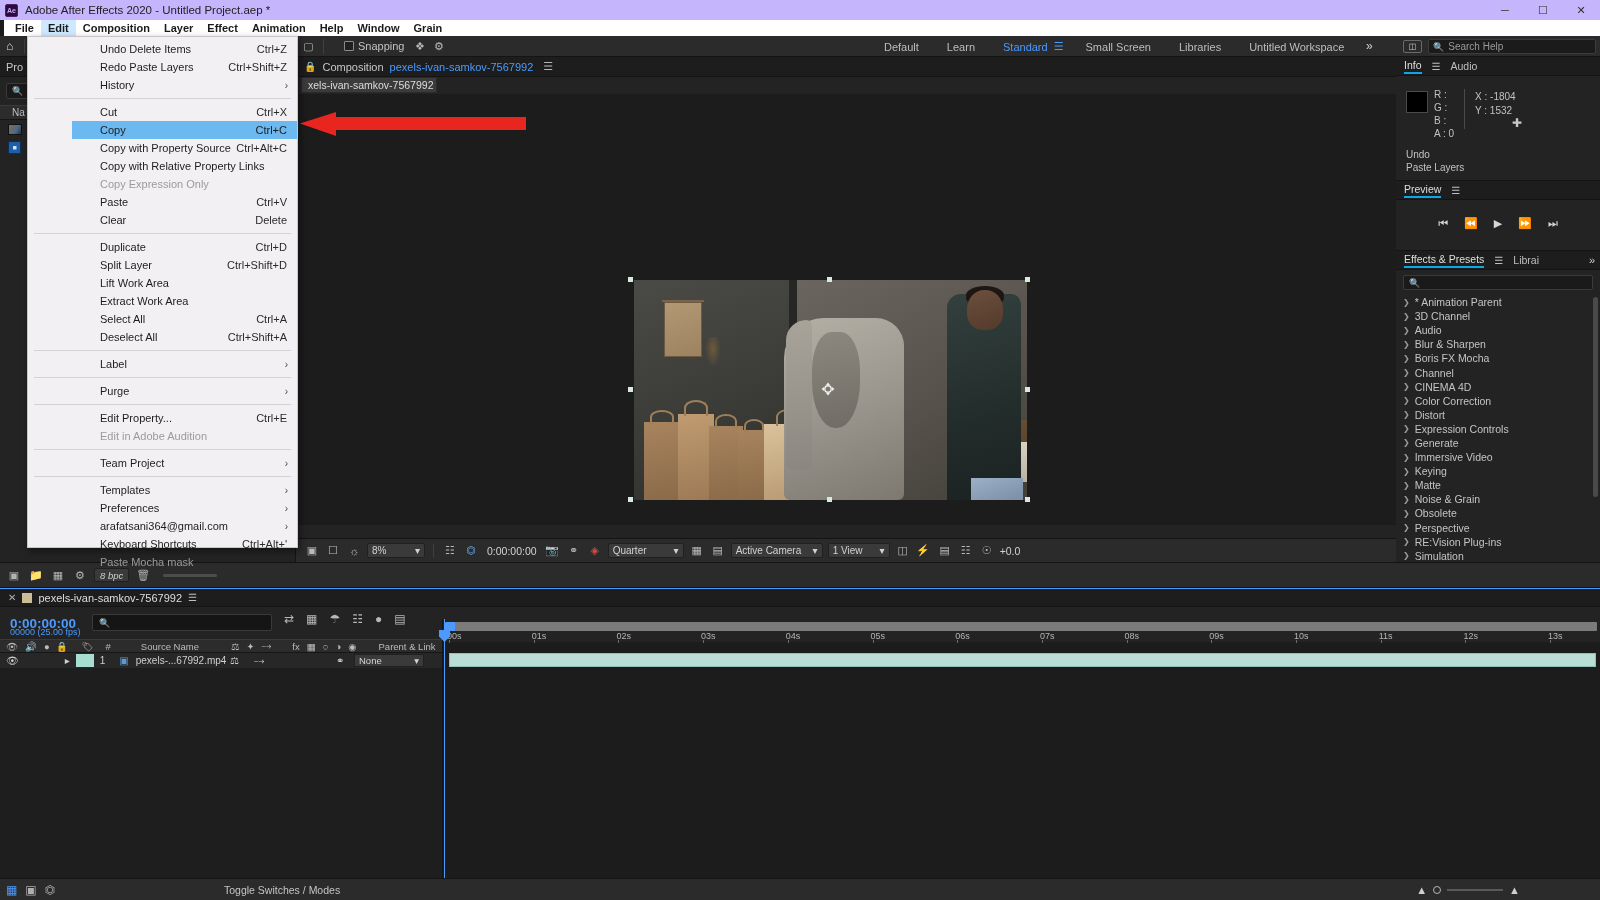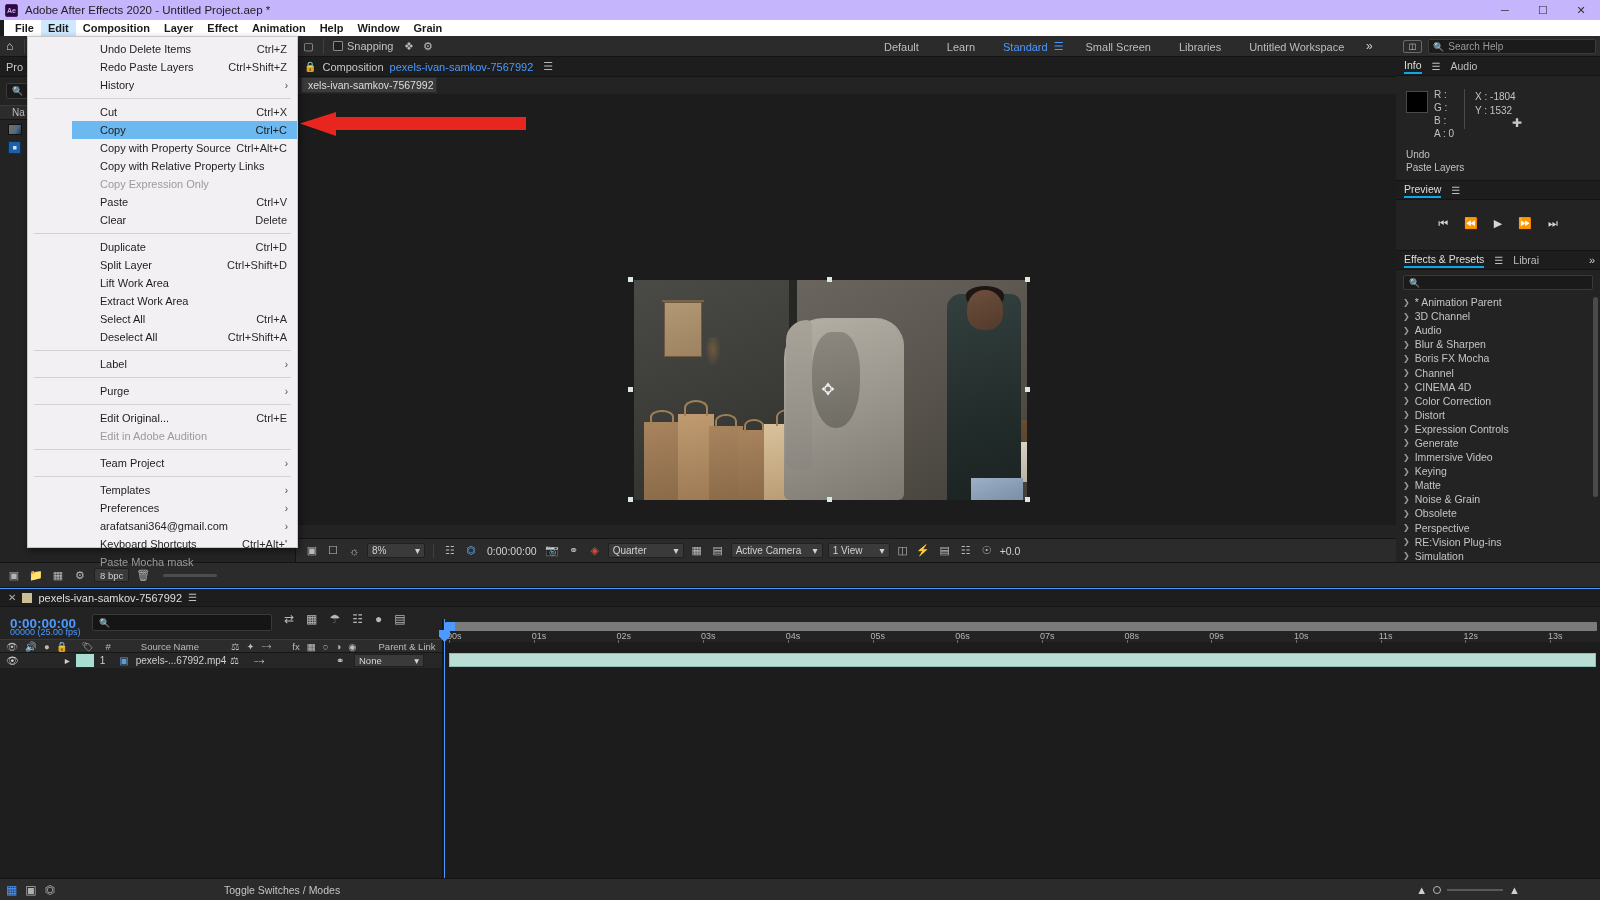--- a/index.html
+++ b/index.html
@@ -53,21 +53,21 @@
     background: #2b2b2b; border-bottom: 1px solid #141414;
     display: flex; align-items: center;
   }
   .tb-group { display: flex; align-items: center; height: 21px; }
   .tb-icon {
     width: 19px; height: 19px; display: flex; align-items: center; justify-content: center;
     color: #b8b8b8; font-size: 11px;
   }
   .tb-icon.home { color: #d8d8d8; font-size: 12px; }
   .tb-sep { width: 1px; height: 15px; background: #404040; margin: 0 5px; }
-  .tb-snap { display: flex; align-items: center; gap: 4px; margin-left: 4px; color: #c2c2c2; font-size: 11px; }
+  .tb-snap { display: flex; align-items: center; gap: 4px; margin-left: 15px; color: #c2c2c2; font-size: 11px; }
   .tb-check {
     width: 10px; height: 10px; border: 1px solid #8a8a8a; background: #1f1f1f; border-radius: 1px;
   }
   .ws-tabs {
     position: absolute; left: 870px; top: 0; height: 21px; display: flex; align-items: center;
   }
   .ws-tab { padding: 0 14px; color: #bdbdbd; font-size: 11px; }
   .ws-tab.sel { color: #4c9aff; }
   .ws-burger { color: #4c9aff; font-size: 11px; margin-left: -8px; margin-right: 8px; }
   .ws-more { color: #cfcfcf; font-size: 12px; margin-left: 14px; }
@@ -226,21 +226,21 @@
 
   
   .mini-bar {
     position: absolute; left: 0; top: 562px; width: 1600px; height: 26px;
     background: #2b2b2b; border-top: 1px solid #141414; border-bottom: 1px solid #141414;
     display: flex; align-items: center; padding-left: 6px; gap: 6px;
   }
   .mb-ico { width: 16px; height: 16px; display:flex; align-items:center; justify-content:center;
     color:#b3b3b3; font-size:11px; }
   .mb-bpc { height: 14px; background: #3a3a3a; border: 1px solid #202020; border-radius: 2px;
-    display: flex; align-items: center; padding: 0 5px; color: #d0d0d0; font-size: 9.5px; }
+    display: flex; align-items: center; padding: 0 5px; color: #d0d0d0; font-size: 9.5px; font-style: italic; }
   .mb-slider { width: 54px; height: 3px; background: #4d4d4d; border-radius: 2px; margin-left: 6px; }
 
   
   .timeline { position: absolute; left: 0; top: 588px; width: 1600px; height: 290px; background: #232323; }
   .tl-tabrow {
     height: 19px; background: #1d1d1d; display: flex; align-items: center; gap: 6px;
     padding-left: 8px; border-bottom: 1px solid #141414;
     border-top: 1px solid #4c9aff;
   }
   .tl-x { color: #b0b0b0; font-size: 10px; }
@@ -838,21 +838,21 @@
         <span>Label</span>
         <span class="dd-sub">›</span>
       </div>
       <div class="dd-sep"></div>
       <div class="dd-item">
         <span>Purge</span>
         <span class="dd-sub">›</span>
       </div>
       <div class="dd-sep"></div>
       <div class="dd-item">
-        <span>Edit Original...</span>
+        <span>Edit Property...</span>
         <span class="dd-accel">Ctrl+E</span>
       </div>
       <div class="dd-item disabled">
         <span>Edit in Adobe Audition</span>
       </div>
       <div class="dd-sep"></div>
       <div class="dd-item">
         <span>Team Project</span>
         <span class="dd-sub">›</span>
       </div>

